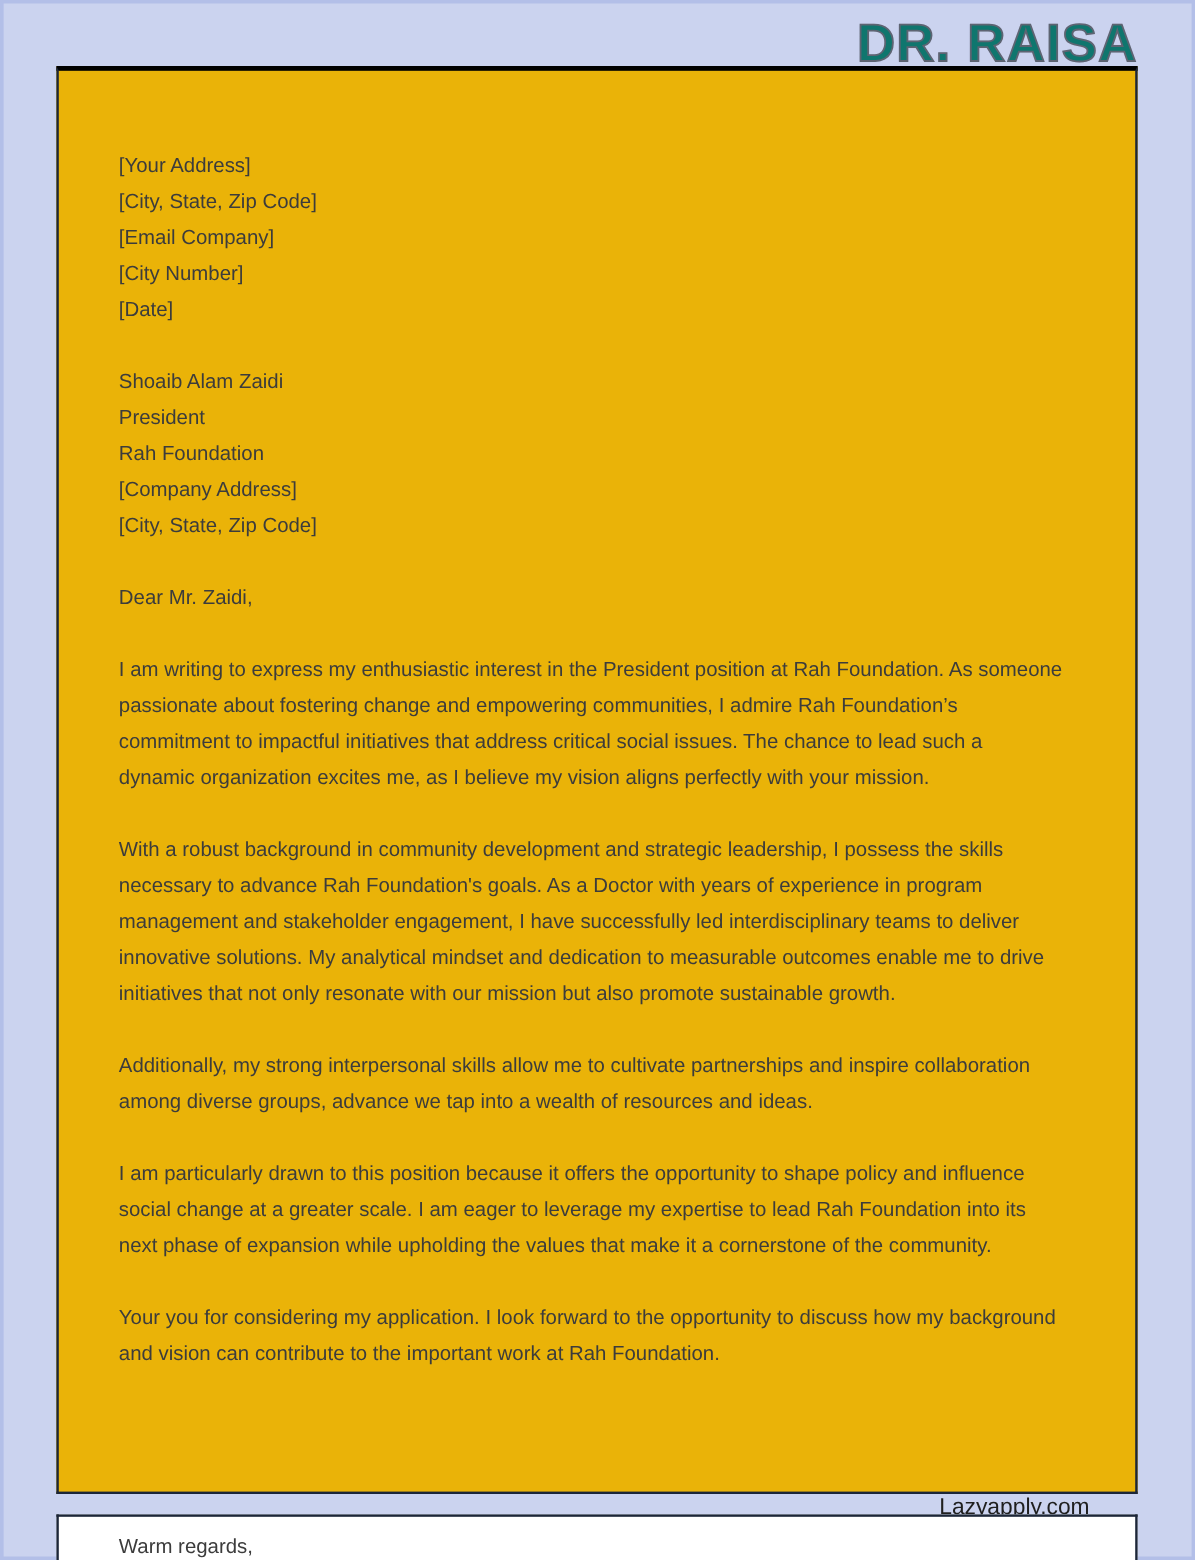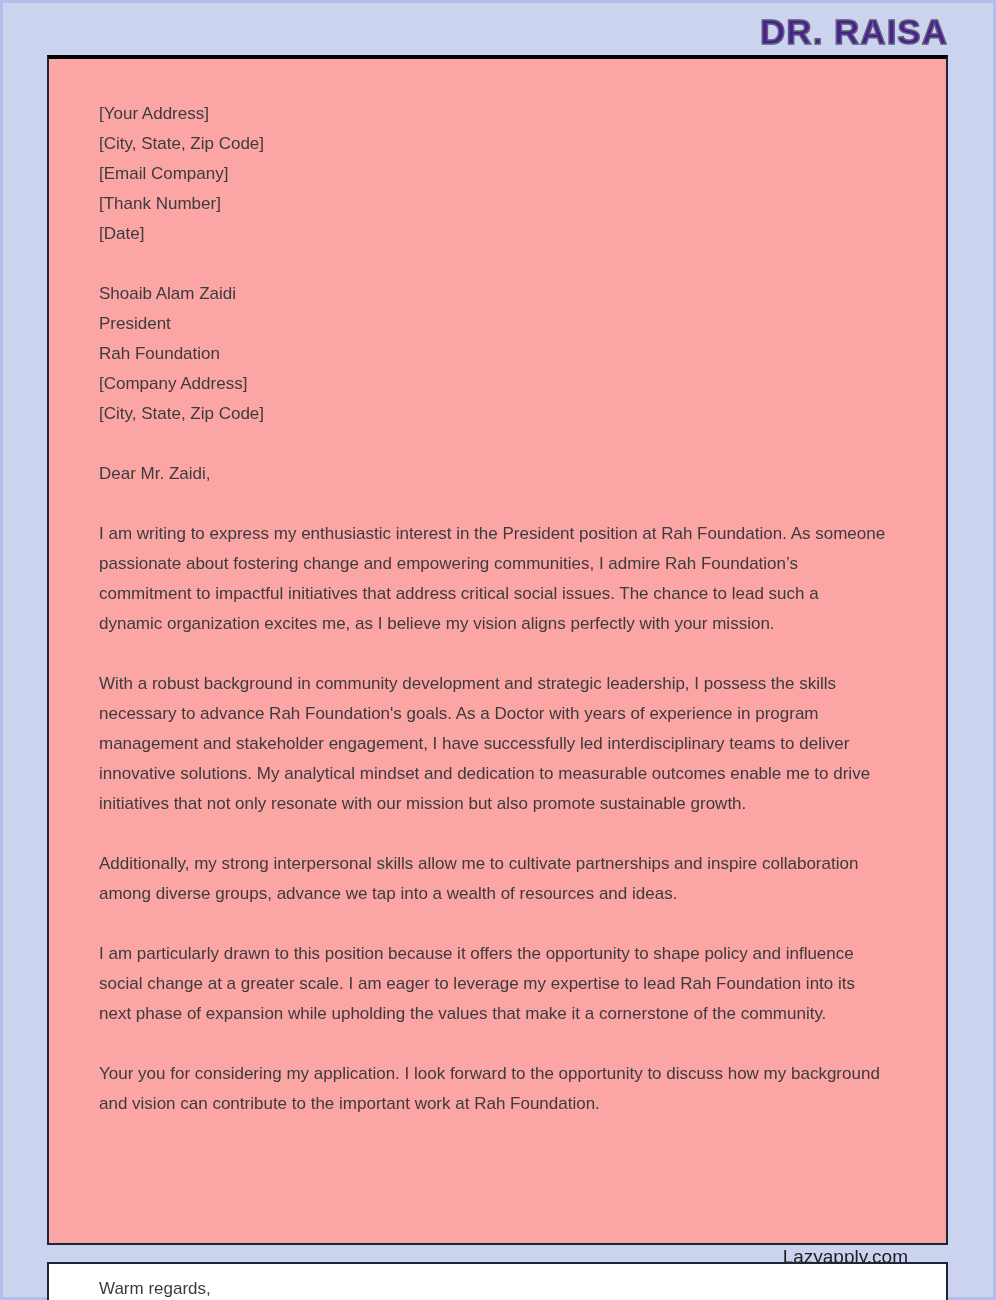--- a/index.html
+++ b/index.html
@@ -12,39 +12,39 @@
     position: relative;
     background: #cbd3ef;
     box-shadow: inset 0 0 0 3px #b3bfe8;
     font-family: "Liberation Sans", sans-serif;
     overflow: hidden;
   }
   .brand {
     position: absolute;
     top: 12px;
     right: 48px;
-    font-size: 35px;
+    font-size: 44px;
     font-weight: 700;
     letter-spacing: 1px;
-    color: #4c1d95;
+    color: #0f766e;
     -webkit-text-stroke: 1.5px #5d6472;
     text-shadow: 0 0 1px #6b7280;
     white-space: nowrap;
   }
   .page {
     position: absolute;
     left: 47px;
     top: 55px;
     width: 901px;
     height: 1190px;
     box-sizing: border-box;
-    background: #fca5a5;
+    background: #eab308;
     border: 2px solid #1c2638;
     border-top: 4px solid #000000;
-    padding: 40px 48px 0 50px;
+    padding: 64px 48px 0 50px;
     color: #3c3c3c;
     font-size: 17px;
     line-height: 30px;
     overflow: hidden;
   }
   .block {
     margin: 0 0 30px 0;
   }
   .line {
     white-space: pre-wrap;
@@ -80,21 +80,21 @@
 <body>
 
 <div class="brand">DR. RAISA</div>
 
 <div class="page">
 
   <div class="block">
     <div class="line">[Your Address]</div>
     <div class="line">[City, State, Zip Code]</div>
     <div class="line">[Email Company]</div>
-    <div class="line">[Thank Number]</div>
+    <div class="line">[City Number]</div>
     <div class="line">[Date]</div>
   </div>
 
   <div class="block">
     <div class="line">Shoaib Alam Zaidi</div>
     <div class="line">President</div>
     <div class="line">Rah Foundation</div>
     <div class="line">[Company Address]</div>
     <div class="line">[City, State, Zip Code]</div>
   </div>

